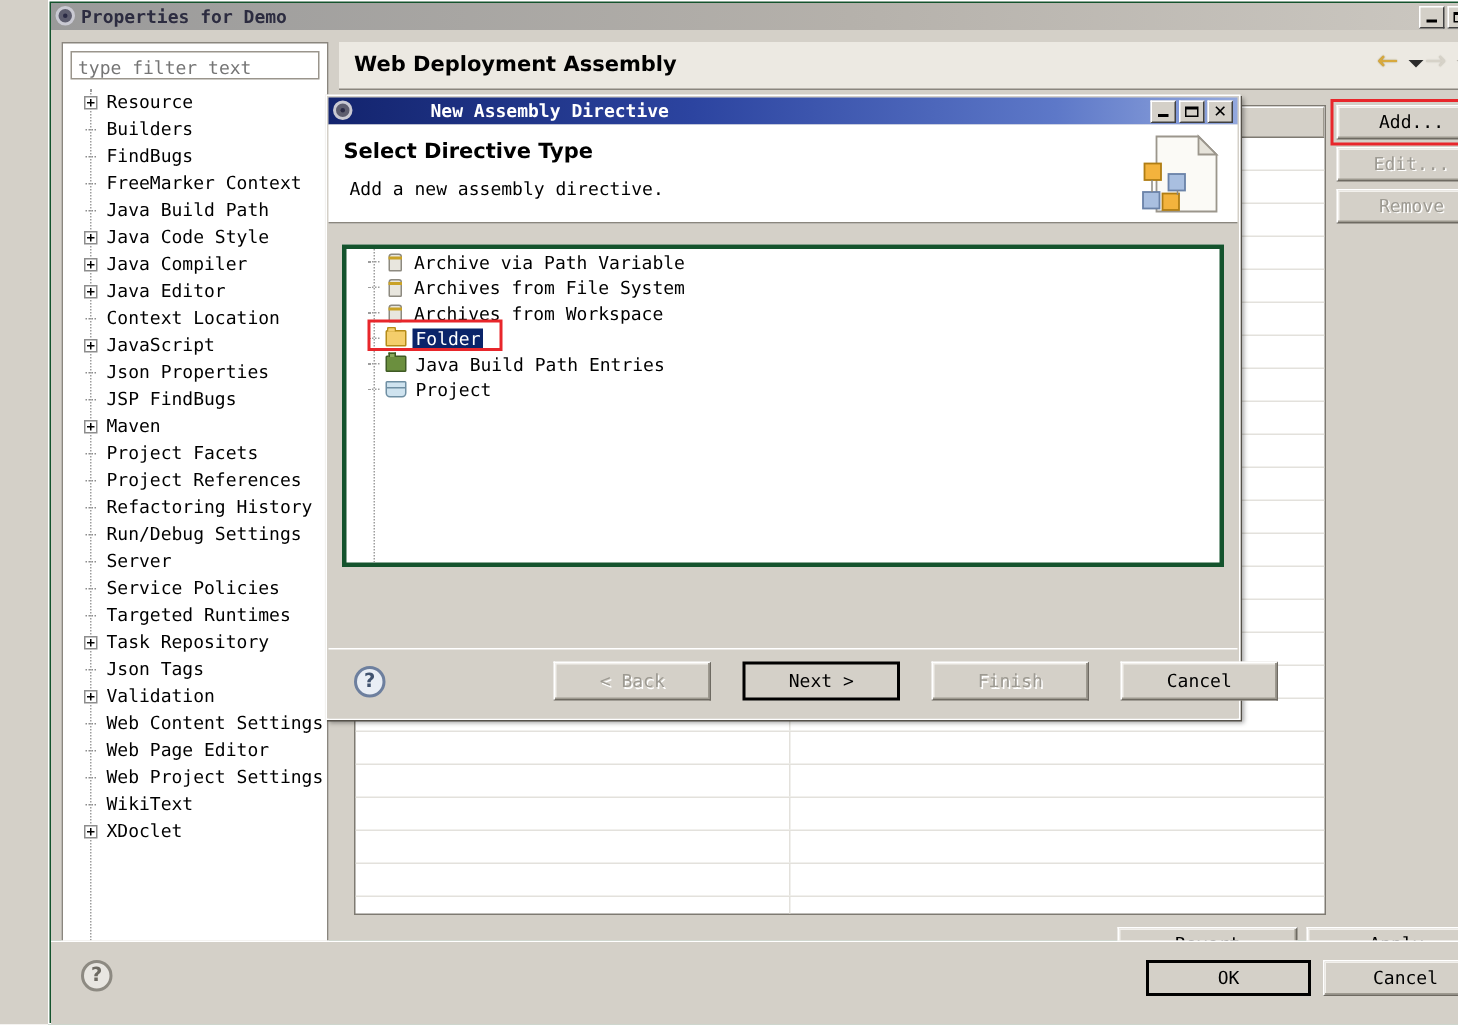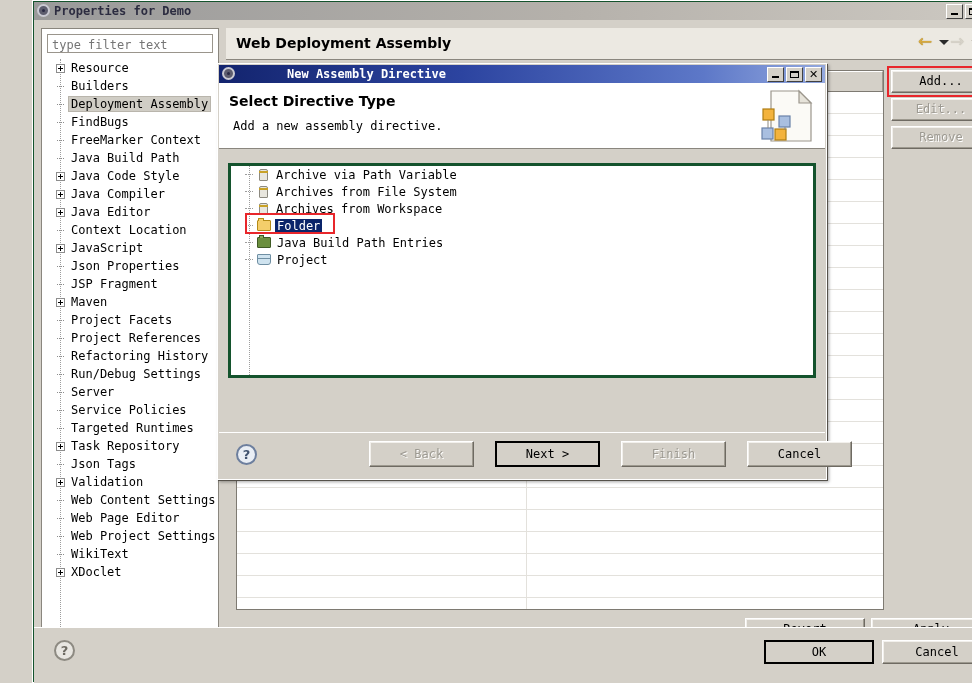--- a/index.html
+++ b/index.html
@@ -645,24 +645,20 @@
           <div class="tree-guide"></div>
           <div id="sidebar-tree">
               <div class="tree-row">
                 <span class="toggle"></span>
                 <span class="label">Resource</span>
               </div>
               <div class="tree-row">
                 <span class="dash"></span>
                 <span class="label">Builders</span>
               </div>
-              <div class="tree-row selected">
-                <span class="dash"></span>
-                <span class="label">Deployment Assembly</span>
-              </div>
               <div class="tree-row">
                 <span class="dash"></span>
                 <span class="label">FindBugs</span>
               </div>
               <div class="tree-row">
                 <span class="dash"></span>
                 <span class="label">FreeMarker Context</span>
               </div>
               <div class="tree-row">
                 <span class="dash"></span>
@@ -687,21 +683,21 @@
               <div class="tree-row">
                 <span class="toggle"></span>
                 <span class="label">JavaScript</span>
               </div>
               <div class="tree-row">
                 <span class="dash"></span>
                 <span class="label">Json Properties</span>
               </div>
               <div class="tree-row">
                 <span class="dash"></span>
-                <span class="label">JSP Fragment</span>
+                <span class="label">JSP FindBugs</span>
               </div>
               <div class="tree-row">
                 <span class="toggle"></span>
                 <span class="label">Maven</span>
               </div>
               <div class="tree-row">
                 <span class="dash"></span>
                 <span class="label">Project Facets</span>
               </div>
               <div class="tree-row">

